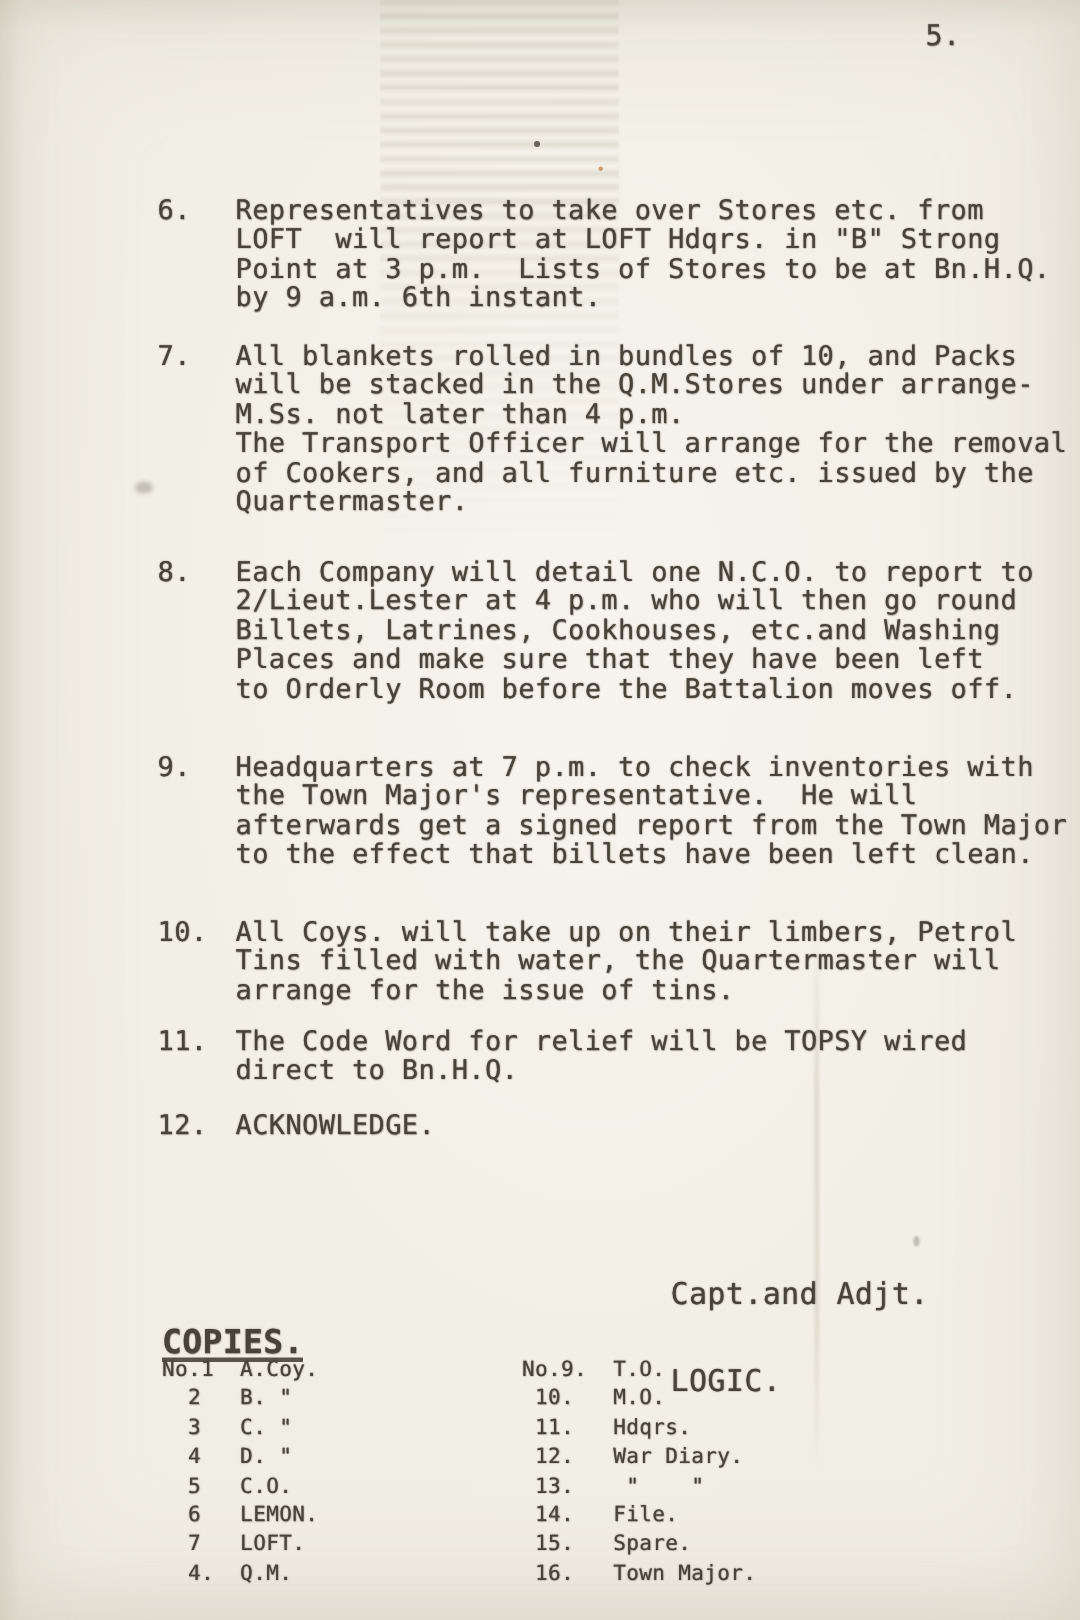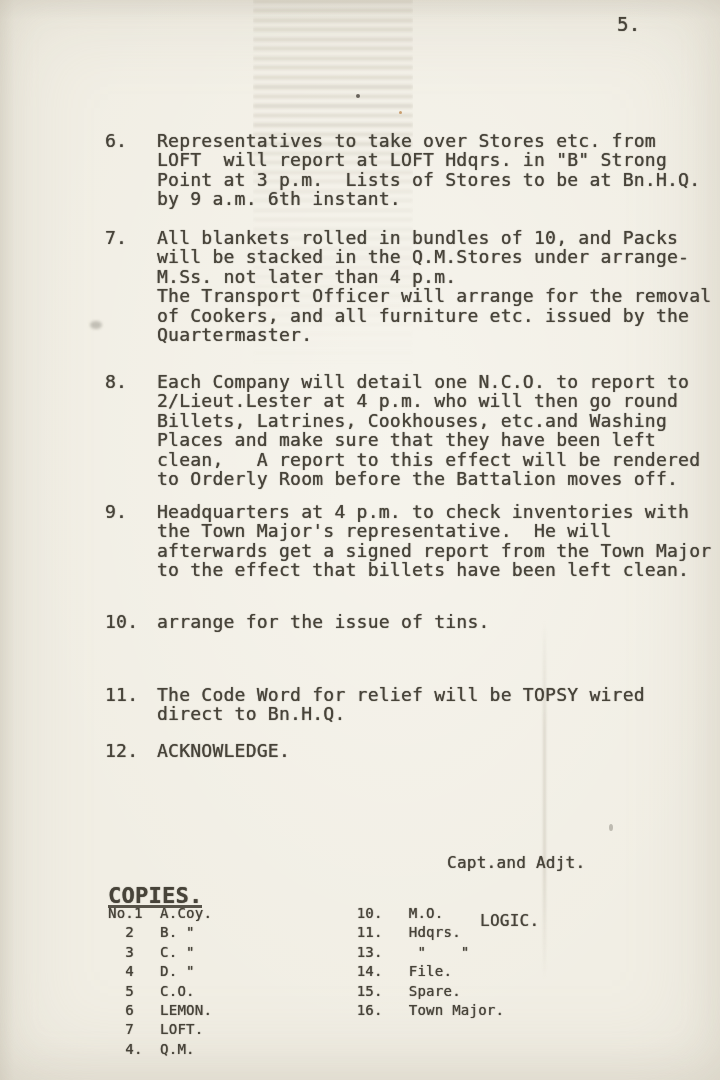--- a/index.html
+++ b/index.html
@@ -48,24 +48,24 @@
 
   .para{
     position:absolute;left:105px;
     font-size:18px;line-height:19.4px;letter-spacing:.25px;
   }
   .pnum{position:absolute;left:0;top:0;white-space:pre;}
   .pbody{margin-left:52px;white-space:pre;}
 
   .signature{
     position:absolute;left:447px;top:814px;
-    font-size:16px;line-height:19.4px;letter-spacing:.25px;
+    font-size:20px;line-height:19.4px;letter-spacing:.25px;
     white-space:pre;
   }
-  .signature .sig2{margin-left:33px;}
+  .signature .sig2{}
 
   .copies-heading{
     position:absolute;left:108px;top:886px;
     font-size:22px;line-height:19.4px;letter-spacing:.25px;font-weight:bold;
   }
   .copies-heading span{
     display:inline-block;border-bottom:3px solid rgba(71,67,57,.9);padding-bottom:0px;
   }
   .copies-col{
     position:absolute;top:904px;
@@ -92,43 +92,43 @@
       <div class="para ink" style="top: 131px;">
         <span class="pnum">6.</span>
         <div class="pbody"><div>Representatives to take over Stores etc. from</div><div>LOFT  will report at LOFT Hdqrs. in "B" Strong</div><div>Point at 3 p.m.  Lists of Stores to be at Bn.H.Q.</div><div>by 9 a.m. 6th instant.</div></div>
       </div>
       <div class="para ink" style="top: 228px;">
         <span class="pnum">7.</span>
         <div class="pbody"><div>All blankets rolled in bundles of 10, and Packs</div><div>will be stacked in the Q.M.Stores under arrange-</div><div>M.Ss. not later than 4 p.m.</div><div>The Transport Officer will arrange for the removal</div><div>of Cookers, and all furniture etc. issued by the</div><div>Quartermaster.</div></div>
       </div>
       <div class="para ink" style="top: 372px;">
         <span class="pnum">8.</span>
-        <div class="pbody"><div>Each Company will detail one N.C.O. to report to</div><div>2/Lieut.Lester at 4 p.m. who will then go round</div><div>Billets, Latrines, Cookhouses, etc.and Washing</div><div>Places and make sure that they have been left</div><div>clean,   A report to this effect will be rendered</div><div>to Orderly Room before the Battalion moves off.</div></div>
+        <div class="pbody"><div>Each Company will detail one N.C.O. to report to</div><div>2/Lieut.Lester at 4 p.m. who will then go round</div><div>Billets, Latrines, Cookhouses, etc.and Washing</div><div>Places and make sure that they have been left</div><div>to Orderly Room before the Battalion moves off.</div></div>
       </div>
       <div class="para ink" style="top: 502px;">
         <span class="pnum">9.</span>
-        <div class="pbody"><div>Headquarters at 4 p.m. to check inventories with</div><div>the Town Major's representative.  He will</div><div>afterwards get a signed report from the Town Major</div><div>to the effect that billets have been left clean.</div></div>
+        <div class="pbody"><div>Headquarters at 7 p.m. to check inventories with</div><div>the Town Major's representative.  He will</div><div>afterwards get a signed report from the Town Major</div><div>to the effect that billets have been left clean.</div></div>
       </div>
       <div class="para ink" style="top: 612px;">
         <span class="pnum">10.</span>
-        <div class="pbody"><div>arrange for the issue of tins.</div></div>
+        <div class="pbody"><div>All Coys. will take up on their limbers, Petrol</div><div>Tins filled with water, the Quartermaster will</div><div>arrange for the issue of tins.</div></div>
       </div>
       <div class="para ink" style="top: 685px;">
         <span class="pnum">11.</span>
         <div class="pbody"><div>The Code Word for relief will be TOPSY wired</div><div>direct to Bn.H.Q.</div></div>
       </div>
       <div class="para ink" style="top: 741px;">
         <span class="pnum">12.</span>
         <div class="pbody"><div>ACKNOWLEDGE.</div></div>
       </div>
     </div>
 
   <div class="signature ink">
     <div>Capt.and Adjt.</div>
     <div class="sig2">LOGIC.</div>
   </div>
 
   <div class="copies-heading ink">
     <span>COPIES.</span>
   </div>
   <div class="copies-col copies-left ink" id="copies-left"><div>No.1  A.Coy.</div><div>  2   B. "</div><div>  3   C. "</div><div>  4   D. "</div><div>  5   C.O.</div><div>  6   LEMON.</div><div>  7   LOFT.</div><div>  4.  Q.M.</div></div>
-  <div class="copies-col copies-right ink" id="copies-right"><div> 10.   M.O.</div><div> 11.   Hdqrs.</div><div> 13.    "    "</div><div> 14.   File.</div><div> 15.   Spare.</div><div> 16.   Town Major.</div></div>
+  <div class="copies-col copies-right ink" id="copies-right"><div>No.9.  T.O.</div><div> 10.   M.O.</div><div> 11.   Hdqrs.</div><div> 12.   War Diary.</div><div> 13.    "    "</div><div> 14.   File.</div><div> 15.   Spare.</div><div> 16.   Town Major.</div></div>
 </div>
 
 </body></html>

